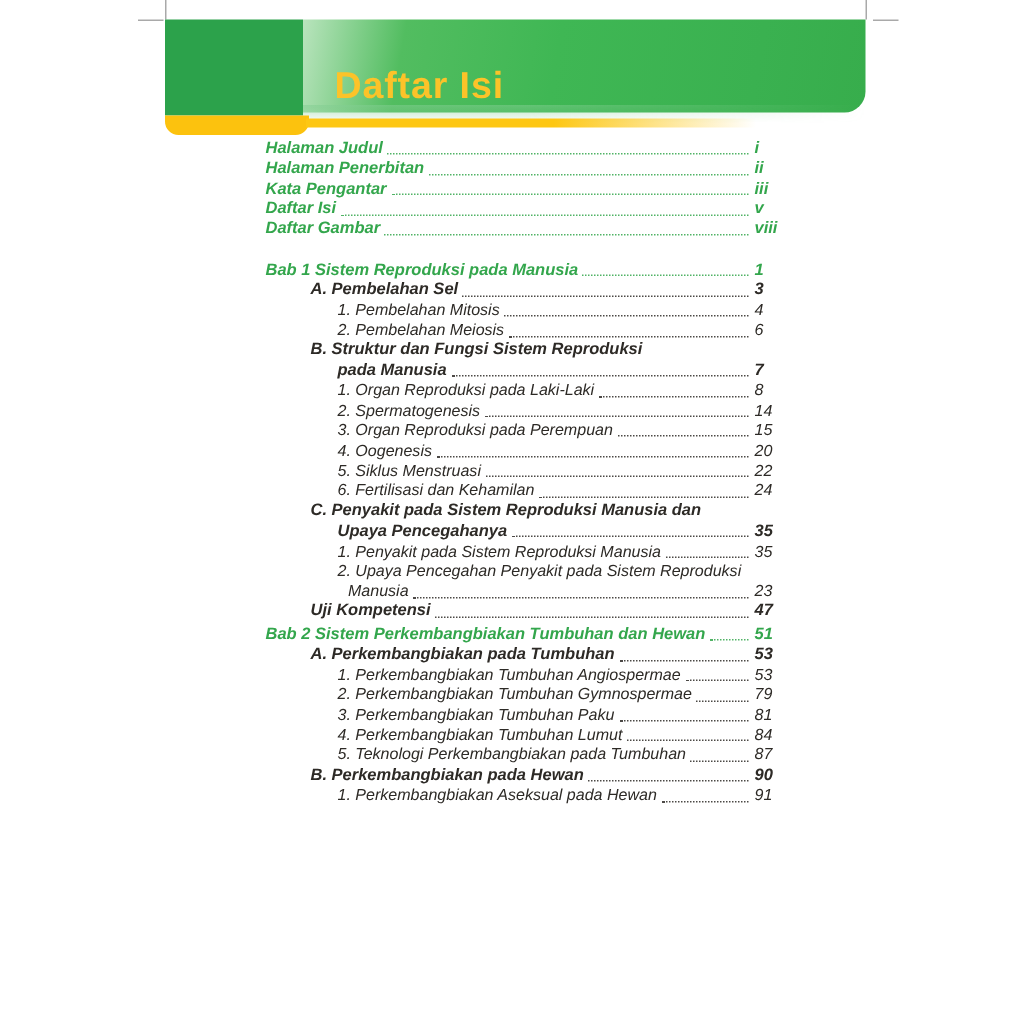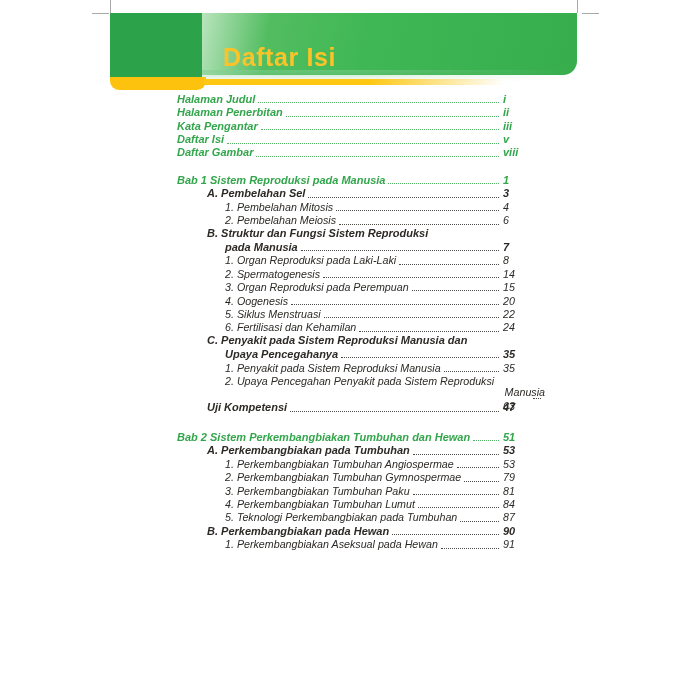--- a/index.html
+++ b/index.html
@@ -31,23 +31,23 @@
   .toc-row{display:flex;align-items:flex-end;height:13.4px;font-size:11px;color:var(--text_black);}
   .toc-row .t{white-space:nowrap;line-height:1.05;}
   .toc-row .leader{flex:1;border-bottom:1.5px dotted currentColor;margin:0 4px 2px 3px;opacity:.85;min-width:8px;}
   .toc-row .num{width:42px;text-align:left;line-height:1.05;}
   .s-front,.s-chapter{color:var(--toc_green);font-weight:bold;}
   .s-bold{font-weight:bold;}
   .s-reg{font-size:10.7px;}
   .lvl-0{padding-left:0;}
   .lvl-1{padding-left:30px;}
   .lvl-2{padding-left:48px;}
-  .lvl-3{padding-left:55px;flex-direction:column;}
+  .lvl-3{padding-left:55px;}
   .toc-section.sec-0{margin-top:14px;}
-  .toc-section.sec-1{margin-top:16px;}
+  .toc-section.sec-1{margin-top:2px;}
 
   
   .footer-band{position:absolute;left:110px;top:633px;width:467px;height:37px;background:var(--green);overflow:hidden;}
   .hex{position:absolute;background:rgba(255,255,255,.42);
     clip-path:polygon(50% 0,100% 25%,100% 75%,50% 100%,0 75%,0 25%);}
   .footer-icons{position:absolute;left:10px;top:2px;}
   .footer-title{position:absolute;left:92px;top:50%;transform:translateY(-50%);
     font-size:9.5px;font-weight:bold;color:#24442c;opacity:.85;white-space:nowrap;}
   .badge-tail{position:absolute;left:509px;top:666px;width:16px;height:16px;
     background:var(--ring_yellow);transform:rotate(45deg);z-index:1;}
@@ -176,21 +176,21 @@
           <span class="t">1. Penyakit pada Sistem Reproduksi Manusia</span>
           <span class="leader"></span>
           <span class="num">35</span>
         </div>
         <div class="toc-row s-reg lvl-2 noleader">
           <span class="t">2. Upaya Pencegahan Penyakit pada Sistem Reproduksi</span>
         </div>
         <div class="toc-row s-reg lvl-3">
           <span class="t">Manusia</span>
           <span class="leader"></span>
-          <span class="num">63</span>
+          <span class="num">23</span>
         </div>
         <div class="toc-row s-bold lvl-1">
           <span class="t">Uji Kompetensi</span>
           <span class="leader"></span>
           <span class="num">47</span>
         </div>
       </div>
       <div class="toc-section sec-1">
         <div class="toc-row s-chapter lvl-0">
           <span class="t">Bab 2 Sistem Perkembangbiakan Tumbuhan dan Hewan</span>

